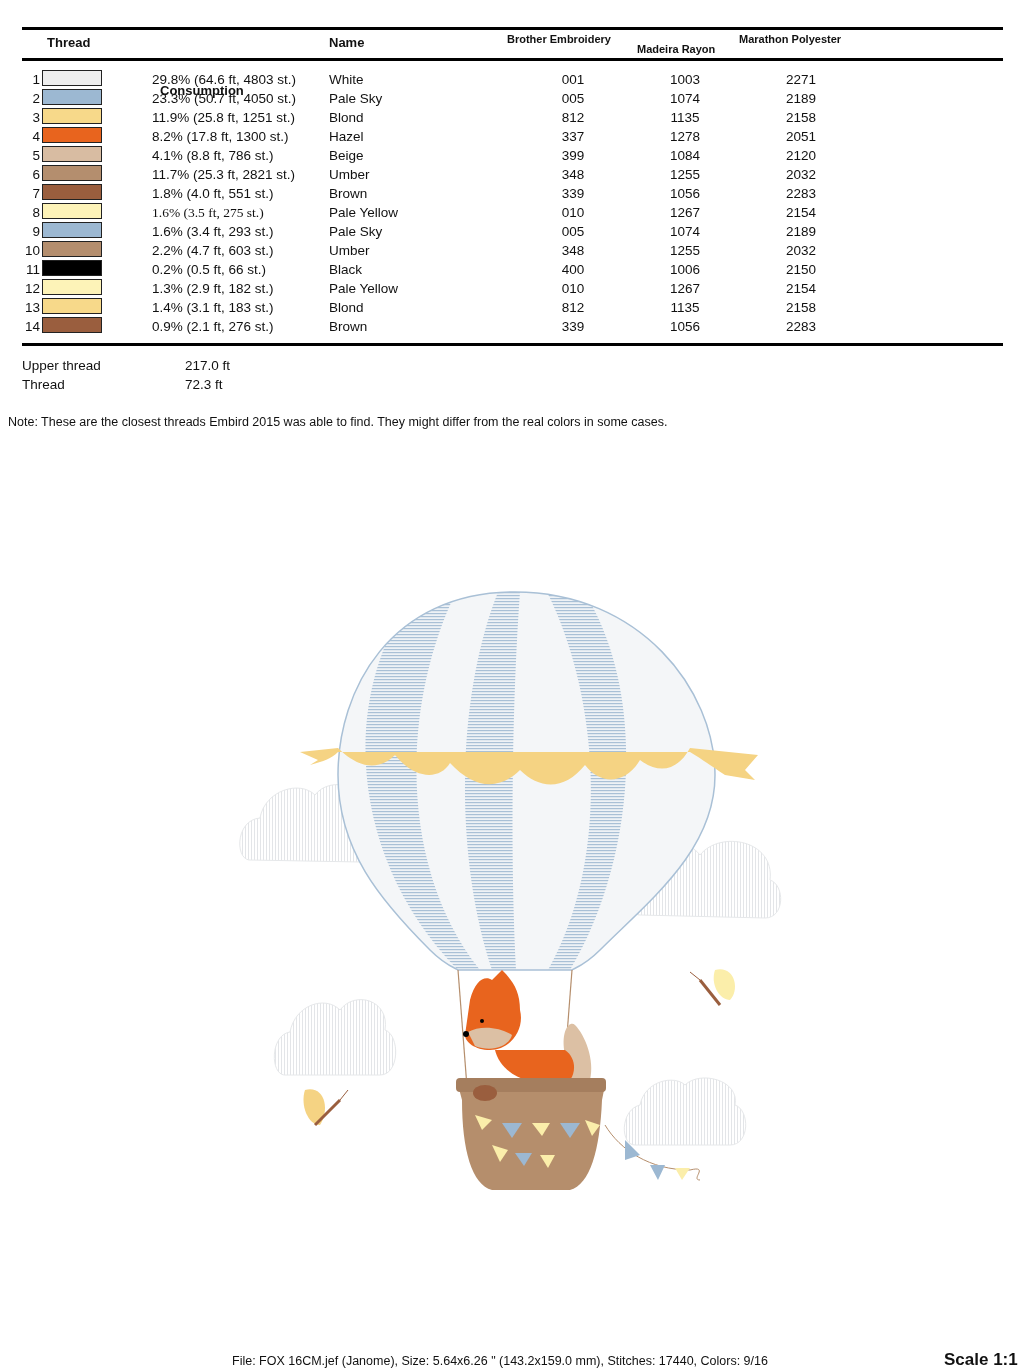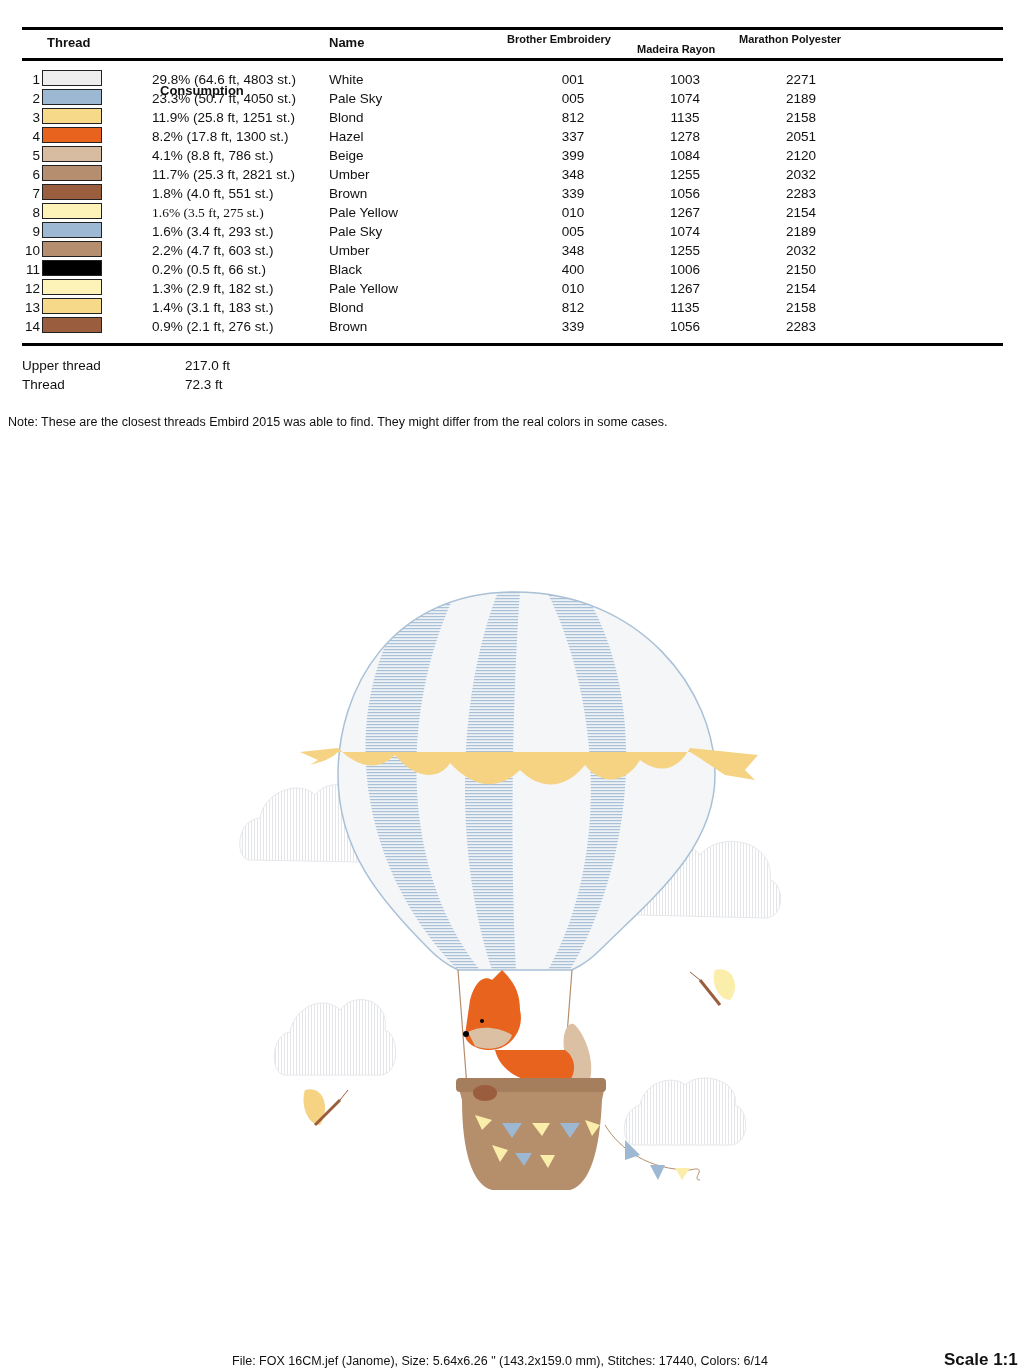--- a/index.html
+++ b/index.html
@@ -250,14 +250,14 @@
       <line x1="470" y1="400" x2="460" y2="392" stroke="#9a5e3e"></line>
     </g>
     <g>
       <path d="M75 510 C95 505 100 530 90 545 C78 545 70 525 75 510 Z" fill="#f5d383"></path>
       <line x1="85" y1="545" x2="110" y2="520" stroke="#9a5e3e" stroke-width="3"></line>
       <line x1="110" y1="520" x2="118" y2="510" stroke="#9a5e3e"></line>
     </g>
   </svg>
 </div>
 
-<div class="footer">File: FOX 16CM.jef (Janome), Size: 5.64x6.26 " (143.2x159.0 mm), Stitches: 17440, Colors: 6/14</div>
+<div class="footer">File: FOX 16CM.jef (Janome), Size: 5.64x6.26 " (143.2x159.0 mm), Stitches: 17440, Colors: 9/16</div>
 <div class="scale">Scale 1:1</div>
 
 </body></html>

